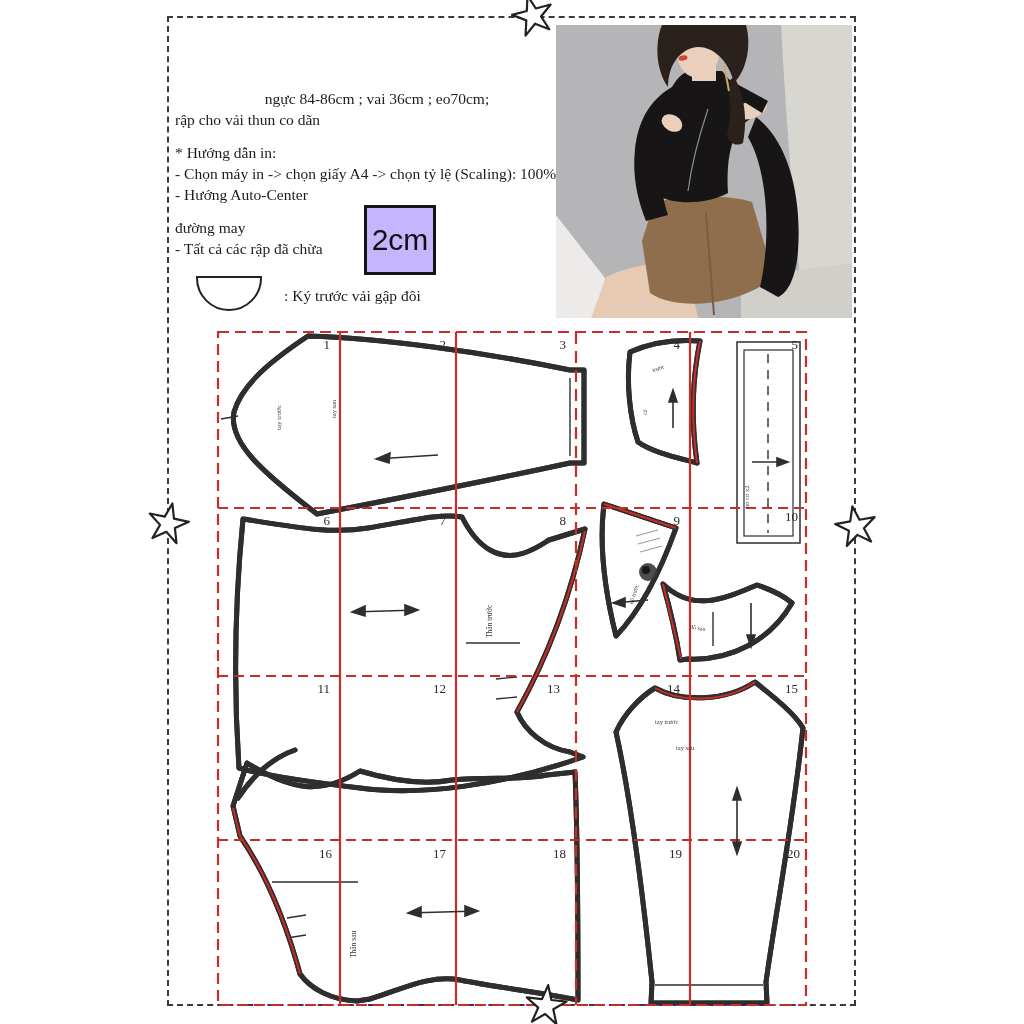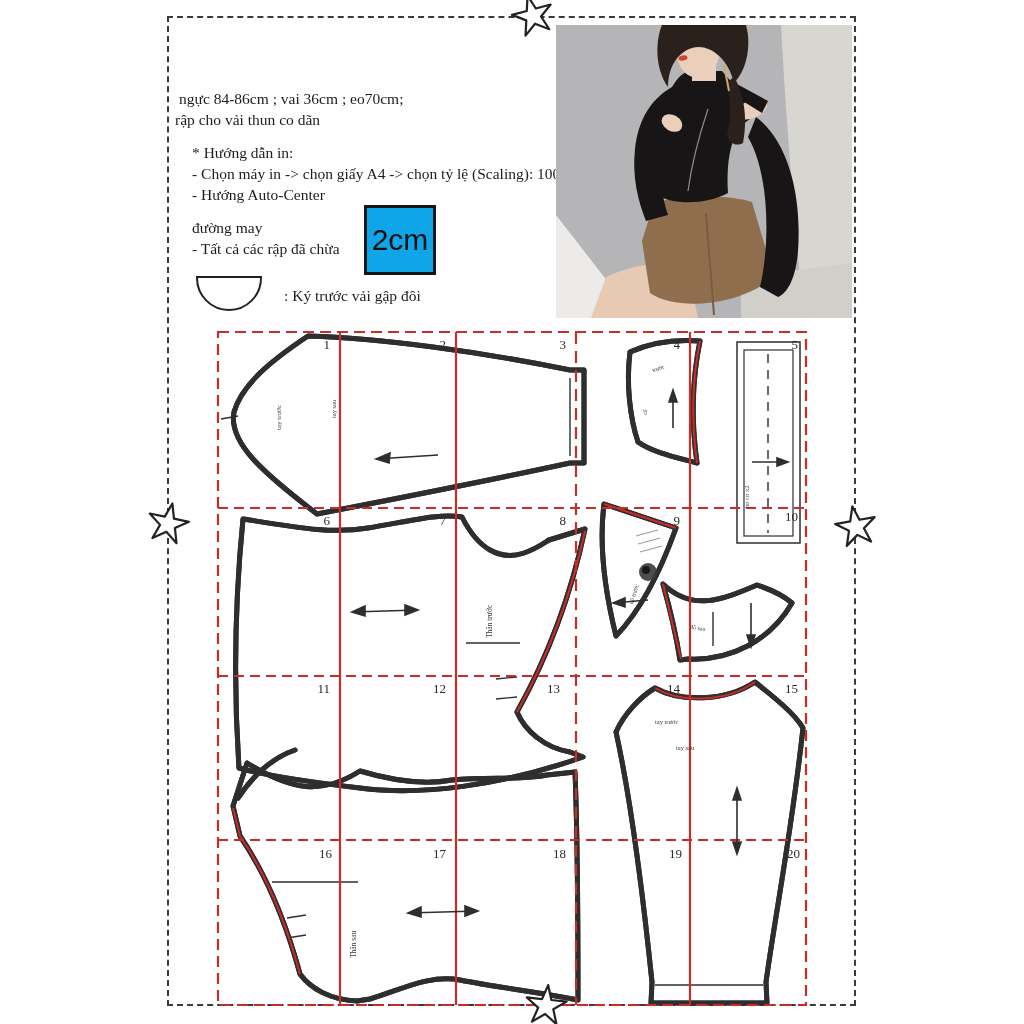--- a/index.html
+++ b/index.html
@@ -4,48 +4,48 @@
 <style>
   html,body{margin:0;padding:0;background:#fff;}
   body{width:1024px;height:1024px;position:relative;overflow:hidden;
        font-family:"Liberation Serif",serif;color:#1c1c1c;}
   .abs{position:absolute;}
   
   #page-border{left:167px;top:16px;width:689px;height:990px;
     border:2px dashed #3a3a3a;box-sizing:border-box;}
   
   #info{left:175px;top:88px;width:400px;font-size:15.5px;line-height:21px;}
-  #info .indent{margin-left:17px;}
+  #info .indent{}
   #info .gap{height:12px;}
   #print1{width:420px;white-space:nowrap;}
   
   #scalebox{left:364px;top:205px;width:66px;height:64px;border:3px solid #161616;
     display:flex;align-items:center;justify-content:center;
-    font-family:"Liberation Sans",sans-serif;font-size:30px;color:#111;background:#0ea5e9;}
+    font-family:"Liberation Sans",sans-serif;font-size:30px;color:#111;background:#c4b5fd;}
   
   #foldsym{left:196px;top:276px;width:66px;height:35px;border:2.5px solid #222;
     border-top:2.5px solid #222;border-radius:0 0 66px 66px;box-sizing:border-box;}
   #foldcap{left:284px;top:287px;font-size:15.5px;}
   svg text{font-family:"Liberation Serif",serif;}
   .pgnum{font-size:13px;fill:#2a2a2a;}
   .plabel{fill:#3a3a3a;}
   .out{stroke:#2e2e2e;stroke-width:5;fill:none;stroke-linejoin:round;stroke-linecap:round;}
   .in{stroke:#ffffff;stroke-width:2.6;fill:none;stroke-linejoin:round;stroke-linecap:round;}
   .thin{stroke:#2e2e2e;stroke-width:1.4;fill:none;}
   .red{stroke:#c92d28;stroke-width:2;fill:none;}
   .gridv{stroke:#c92d28;stroke-width:2.2;}
   .gridh{stroke:#c92d28;stroke-width:2.2;stroke-dasharray:10 6;}
 </style>
 </head>
 <body>
 
 <div class="abs" id="page-border"></div>
 
 <div class="abs" id="info">
-  <div style="margin-left:4px;">ngực 84-86cm ; vai 36cm ; eo70cm;</div>
+  <div style="margin-left:4px;text-align:center;">ngực 84-86cm ; vai 36cm ; eo70cm;</div>
   <div>rập cho vải thun co dãn</div>
   <div class="gap"></div>
   <div class="indent">* Hướng dẫn in:</div>
   <div class="indent" id="print1">- Chọn máy in -&gt; chọn giấy A4  -&gt; chọn tỷ lệ (Scaling): 100%</div>
   <div class="indent">- Hướng Auto-Center</div>
   <div class="gap"></div>
   <div class="indent">đường may</div>
   <div class="indent">- Tất cả các rập đã chừa</div>
 </div>
 

